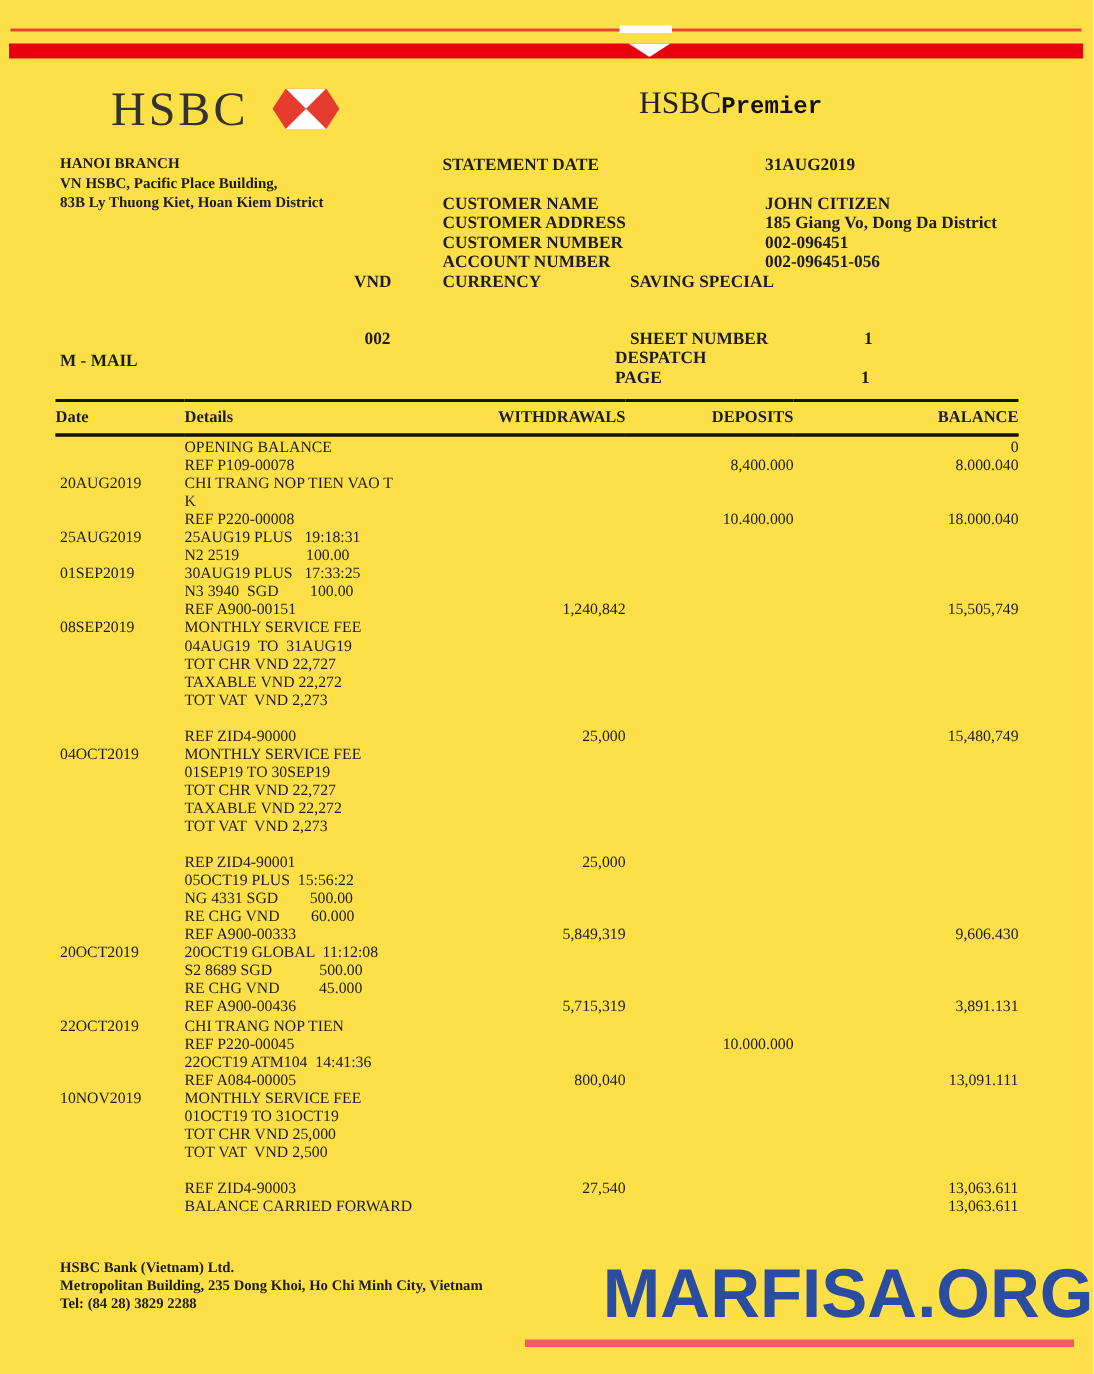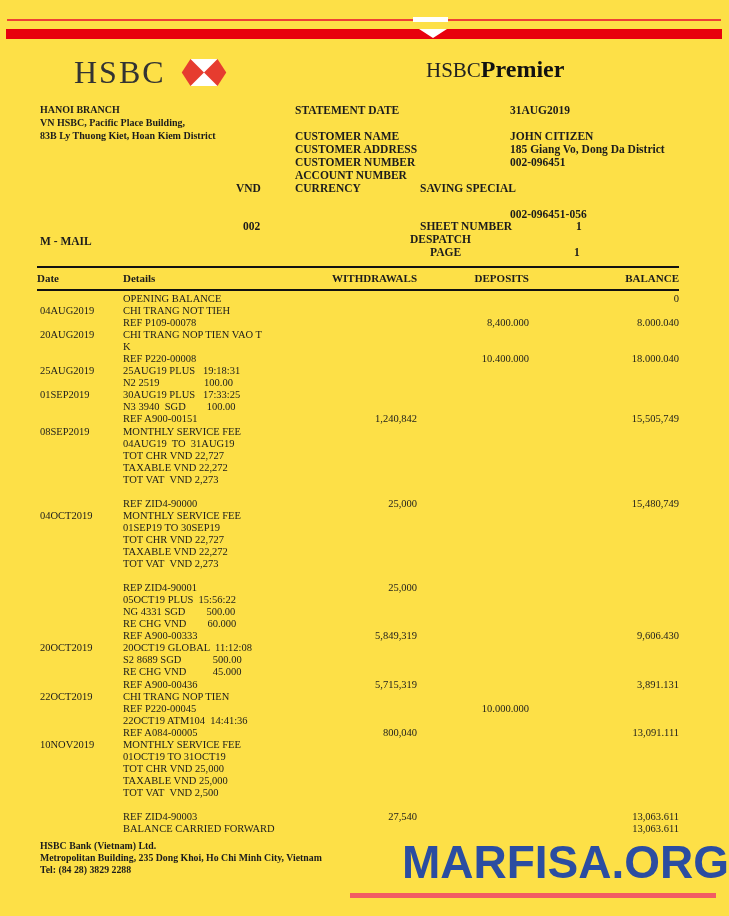--- a/index.html
+++ b/index.html
@@ -30,21 +30,21 @@
   .hsbc-logo { position: absolute; left: 74px; top: 56px; display: flex; align-items: center; }
   .hsbc-logo .word {
     font-family: "Liberation Serif", serif;
     font-size: 32px; letter-spacing: 2px; color: #333333; line-height: 32px;
   }
   .hsbc-logo svg { margin-left: 12px; display: block; }
 
   
   .premier-logo { position: absolute; left: 426px; top: 56px; white-space: nowrap; }
   .premier-logo .ph { font-family: "Liberation Serif", serif; font-size: 21px; color: #222; }
-  .premier-logo .pw { font-family: Liberation Serif, serif; font-size: 24px; font-weight: bold; color: #111; }
+  .premier-logo .pw { font-family: Liberation Mono, monospace; font-size: 16px; font-weight: bold; color: #111; }
 
   
   .branch { position: absolute; left: 40px; top: 103px; font-weight: bold; font-size: 10px; line-height: 13.2px; }
 
   
   .info { position: absolute; left: 0; top: 0; font-weight: bold; font-size: 11.5px; }
   .info .lbl { position: absolute; white-space: nowrap; }
   .info .val { position: absolute; white-space: nowrap; }
 
   
@@ -127,34 +127,34 @@
     <span class="lbl" style="left:295px; top:130px;">CUSTOMER NAME</span>
     <span class="val" style="left:510px; top:130px;text-align:right;">JOHN CITIZEN</span>
 
     <span class="lbl" style="left:295px; top:143px;">CUSTOMER ADDRESS</span>
     <span class="val" style="left:510px; top:143px;">185 Giang Vo, Dong Da District</span>
 
     <span class="lbl" style="left:295px; top:156px;">CUSTOMER NUMBER</span>
     <span class="val" style="left:510px; top:156px;">002-096451</span>
 
     <span class="lbl" style="left:295px; top:169px;">ACCOUNT NUMBER</span>
-    <span class="val" style="left:510px; top:169px;margin-top:39px;">002-096451-056</span>
+    <span class="val" style="left:510px; top:169px;">002-096451-056</span>
 
     <span class="val" style="left:236px; top:182px;">VND</span>
     <span class="lbl" style="left:295px; top:182px;">CURRENCY</span>
     <span class="val" style="left:420px; top:182px;">SAVING SPECIAL</span>
   </div>
 
   <div class="mailsec">
     <span style="left:243px; top:220px;">002</span>
     <span style="left:40px; top:235px;">M - MAIL</span>
     <span style="left:420px; top:220px;">SHEET NUMBER</span>
     <span style="left:576px; top:220px;">1</span>
     <span style="left:410px; top:233px;">DESPATCH</span>
-    <span style="left:410px; top:246px;margin-left:20px;">PAGE</span>
+    <span style="left:410px; top:246px;">PAGE</span>
     <span style="left:574px; top:246px;">1</span>
   </div>
 
   <table class="stmt-table tbl-layer">
     <colgroup>
       <col class="c-date">
         <col class="c-det">
         <col class="c-wd">
         <col class="c-dep">
         <col class="c-bal">
@@ -170,27 +170,20 @@
     </thead>
     <tbody>
         <tr>
           <td class="l pad">&nbsp;</td>
           <td class="l">OPENING BALANCE</td>
           <td class="r">&nbsp;</td>
           <td class="r">&nbsp;</td>
           <td class="r">0</td>
         </tr>
         <tr>
-          <td class="l pad">04AUG2019</td>
-          <td class="l">CHI TRANG NOT TIEH</td>
-          <td class="r">&nbsp;</td>
-          <td class="r">&nbsp;</td>
-          <td class="r">&nbsp;</td>
-        </tr>
-        <tr>
           <td class="l pad">&nbsp;</td>
           <td class="l">REF P109-00078</td>
           <td class="r">&nbsp;</td>
           <td class="r">8,400.000</td>
           <td class="r">8.000.040</td>
         </tr>
         <tr>
           <td class="l pad">20AUG2019</td>
           <td class="l">CHI TRANG NOP TIEN VAO T</td>
           <td class="r">&nbsp;</td>
@@ -438,27 +431,20 @@
         <tr>
           <td class="l pad">&nbsp;</td>
           <td class="l">01OCT19 TO 31OCT19</td>
           <td class="r">&nbsp;</td>
           <td class="r">&nbsp;</td>
           <td class="r">&nbsp;</td>
         </tr>
         <tr>
           <td class="l pad">&nbsp;</td>
           <td class="l">TOT CHR VND 25,000</td>
-          <td class="r">&nbsp;</td>
-          <td class="r">&nbsp;</td>
-          <td class="r">&nbsp;</td>
-        </tr>
-        <tr>
-          <td class="l pad">&nbsp;</td>
-          <td class="l">TAXABLE VND 25,000</td>
           <td class="r">&nbsp;</td>
           <td class="r">&nbsp;</td>
           <td class="r">&nbsp;</td>
         </tr>
         <tr>
           <td class="l pad">&nbsp;</td>
           <td class="l">TOT VAT  VND 2,500</td>
           <td class="r">&nbsp;</td>
           <td class="r">&nbsp;</td>
           <td class="r">&nbsp;</td>

